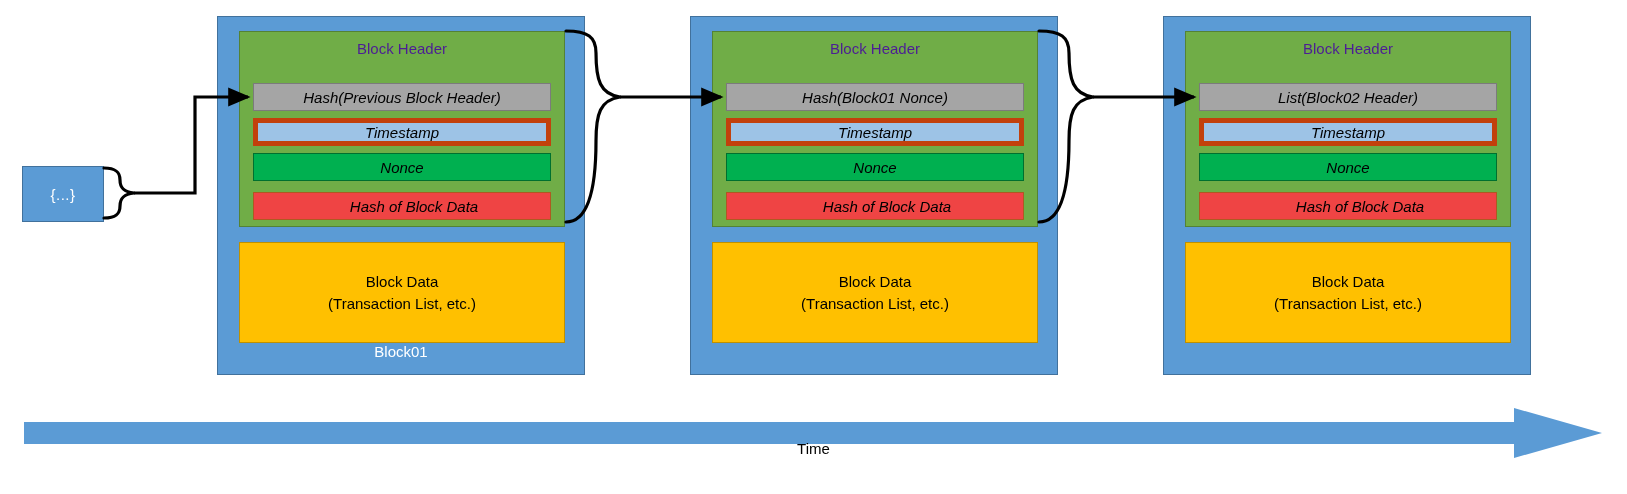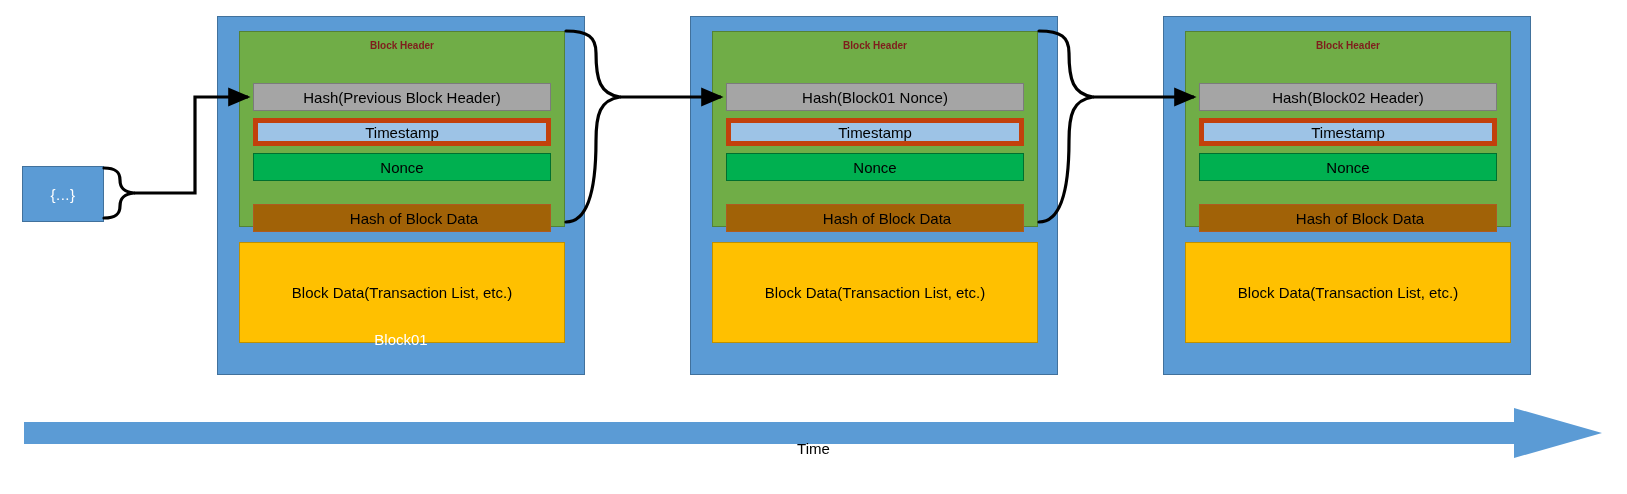--- a/index.html
+++ b/index.html
@@ -61,67 +61,67 @@
     background: #70ad47;
     border: 1px solid #548235;
     box-sizing: border-box;
   }
   .block-header-title {
     position: absolute;
     left: 0;
     top: 8px;
     width: 100%;
     text-align: center;
-    font-size: 10px;
-    color: #7f1d1d;
-    font-weight: bold;
+    font-size: 15px;
+    color: #4c1d95;
   }
 
   
   .field {
     position: absolute;
     left: 13px;
     width: 298px;
     height: 28px;
     box-sizing: border-box;
     display: flex;
     align-items: center;
     justify-content: center;
     font-size: 15px;
     color: #000000;
+    font-style: italic;
   }
   .field-hash      { top: 51px;  background: #a5a5a5; border: 1px solid #7b7b7b; }
   .field-timestamp { top: 86px;  background: #9dc3e6; border: 5px solid #c2410c; }
   .field-nonce     { top: 121px; background: #00b050; border: 1px solid #00702f; }
-  .field-datahash  { top: 172px; background: #a16207; border: 1px solid #ae5a21; padding-left: 24px; }
+  .field-datahash  { top: 160px; background: #ef4444; border: 1px solid #ae5a21; padding-left: 24px; }
 
   
   .block-data {
     position: absolute;
     left: 21px;
     top: 225px;
     width: 326px;
     height: 101px;
     background: #ffc000;
     border: 1px solid #bf9000;
     box-sizing: border-box;
     display: flex;
-    flex-direction: row;
+    flex-direction: column;
     align-items: center;
     justify-content: center;
     font-size: 15px;
     line-height: 1.45;
     color: #000000;
   }
 
   
   .block-label {
     position: absolute;
     left: 0;
-    bottom: 26px;
+    bottom: 14px;
     width: 100%;
     text-align: center;
     font-size: 15px;
     color: #ffffff;
   }
 
   
   #connectors {
     position: absolute;
     left: 0;
@@ -184,21 +184,21 @@
     </div>
     <div class="block-data">
       <div>Block Data</div>
       <div>(Transaction List, etc.)</div>
     </div>
   </div>
 
   <div class="block" id="block-3">
     <div class="block-header">
       <div class="block-header-title">Block Header</div>
-      <div class="field field-hash">Hash(Block02 Header)</div>
+      <div class="field field-hash">List(Block02 Header)</div>
       <div class="field field-timestamp">Timestamp</div>
       <div class="field field-nonce">Nonce</div>
       <div class="field field-datahash">Hash of Block Data</div>
     </div>
     <div class="block-data">
       <div>Block Data</div>
       <div>(Transaction List, etc.)</div>
     </div>
   </div>
 

